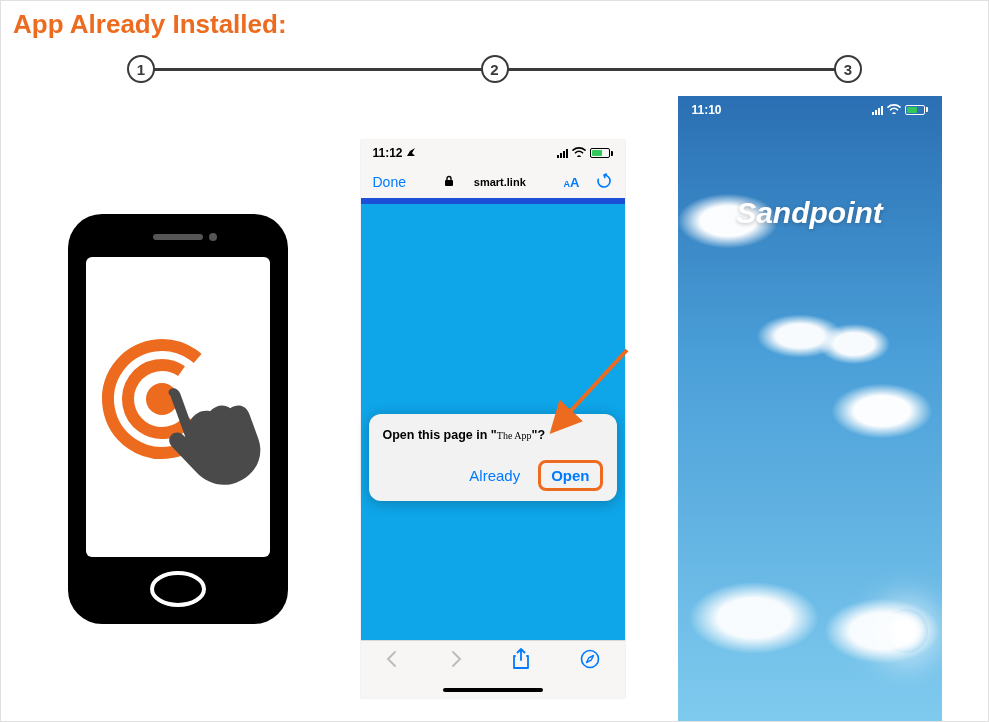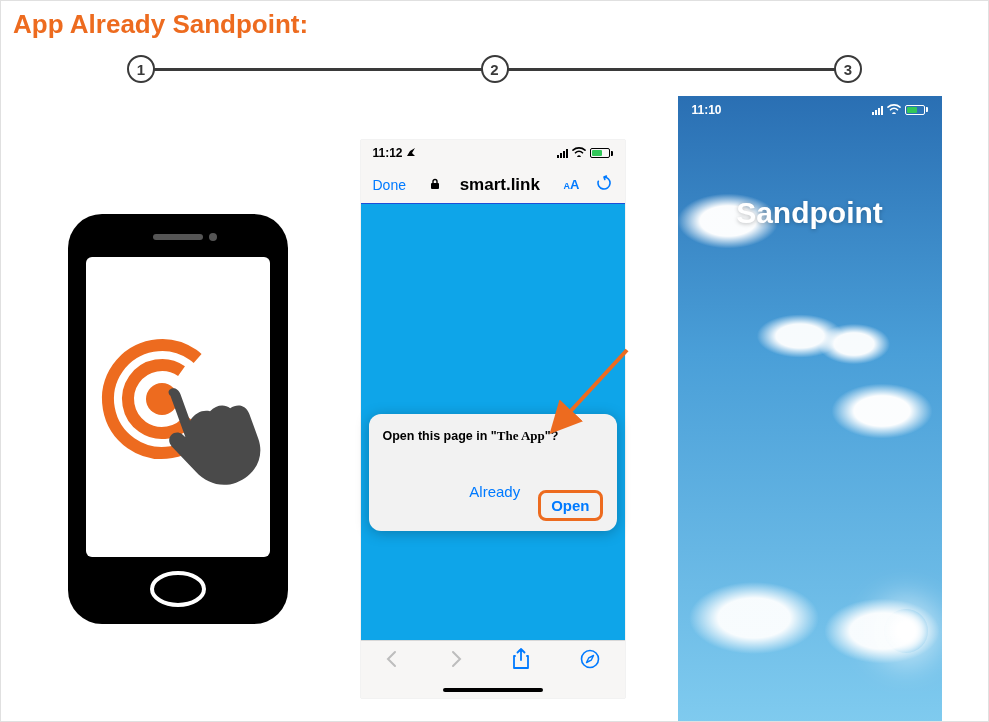--- a/index.html
+++ b/index.html
@@ -84,60 +84,59 @@
     color: #000;
   }
   .p2-statusbar .right { display:flex; align-items:center; gap:4px; }
   .p2-urlbar {
     background: #f7f6f5;
     height: 38px;
     display: flex;
     align-items: center;
     justify-content: space-between;
     padding: 0 12px;
-    border-bottom: 1px solid #1d4ed8;
+    border-bottom: 6px solid #1d4ed8;
     font-size: 14px;
     text-align: right;
   }
   .p2-done { color: #007aff; font-weight: 400; }
-  .p2-url { font-weight: 700; color: #000; display:flex; align-items:center; gap:20px; font-size:17px; }
+  .p2-url { font-weight: 700; color: #000; display:flex; align-items:center; gap:20px; font-size:11px; }
   .p2-right { color: #007aff; display:flex; align-items:center; gap:17px; }
   .p2-content { flex: 1; position: relative; }
   .p2-alert {
     position: absolute;
     top: 210px;
     left: 8px;
     right: 8px;
     background: #f2f2f2;
     border-radius: 12px;
     padding: 14px 14px 10px;
     box-shadow: 0 2px 14px rgba(0,0,0,0.25);
   }
   .p2-alert-title {
     font-size: 12.5px;
     font-weight: 600;
     color: #000;
     margin-bottom: 18px;
   }
-  .p2-alert-title .appname { font-family: Georgia, serif; font-weight:700; font-size:13px; }
+  .p2-alert-title .appname { font-family: Georgia, serif; font-weight:400; font-size:10px; }
   .p2-alert-buttons {
     display: flex;
     justify-content: flex-end;
     gap: 18px;
     align-items: center;
   }
   .p2-cancel { color: #007aff; font-size: 15px; font-weight: 400; }
   .p2-open {
     color: #007aff;
     font-size: 15px;
     font-weight: 700;
     padding: 4px 10px;
     border: 3px solid #ed6b1f;
     border-radius: 8px;
-    margin-top: 28px;
   }
   .p2-arrow {
     position: absolute;
     top: 140px;
     right: -12px;
     width: 110px;
     height: 110px;
     pointer-events:none;
   }
   .p2-toolbar {
@@ -203,21 +202,21 @@
     display: flex; align-items: center; justify-content: space-between;
     padding: 0 14px;
     color: #fff; font-size: 12px; font-weight: 600;
   }
   .p3-statusbar .right { display:flex; align-items:center; gap:4px; }
   .p3-text {
     position: absolute; top: 100px; left: 0; right: 0;
     text-align: center; color: #fff;
     text-shadow: 0 1px 4px rgba(0,0,0,0.25);
   }
-  .p3-city { font-size: 30px; font-weight: 700; }
+  .p3-city { font-size: 30px; font-weight: 700; font-style: italic; }
   .p3-temp { font-size: 30px; font-weight: 700; margin-top: 4px; }
 
   .battery {
     display:inline-flex; align-items:center; gap:1px;
   }
   .battery-body {
     width: 20px; height: 10px; border: 1px solid currentColor; border-radius: 2px;
     position: relative;
   }
   .battery-fill { position:absolute; left:1px; top:1px; bottom:1px; width: 60%; background: #32c759; border-radius:1px; }
@@ -226,21 +225,21 @@
   .signal-bars span { width:2px; background: currentColor; }
   .signal-bars span:nth-child(1){height:3px}
   .signal-bars span:nth-child(2){height:5px}
   .signal-bars span:nth-child(3){height:7px}
   .signal-bars span:nth-child(4){height:9px}
   .wifi-icon { font-size: 12px; }
 </style>
 </head>
 <body>
 
-<div class="title">App Already Sandpoint:</div>
+<div class="title">App Already Installed:</div>
 
 <div class="steps">
   <div class="step-line"></div>
   <div class="step-circle step1">1</div>
   <div class="step-circle step2">2</div>
   <div class="step-circle step3">3</div>
 </div>
 
 <div class="panels">
 

